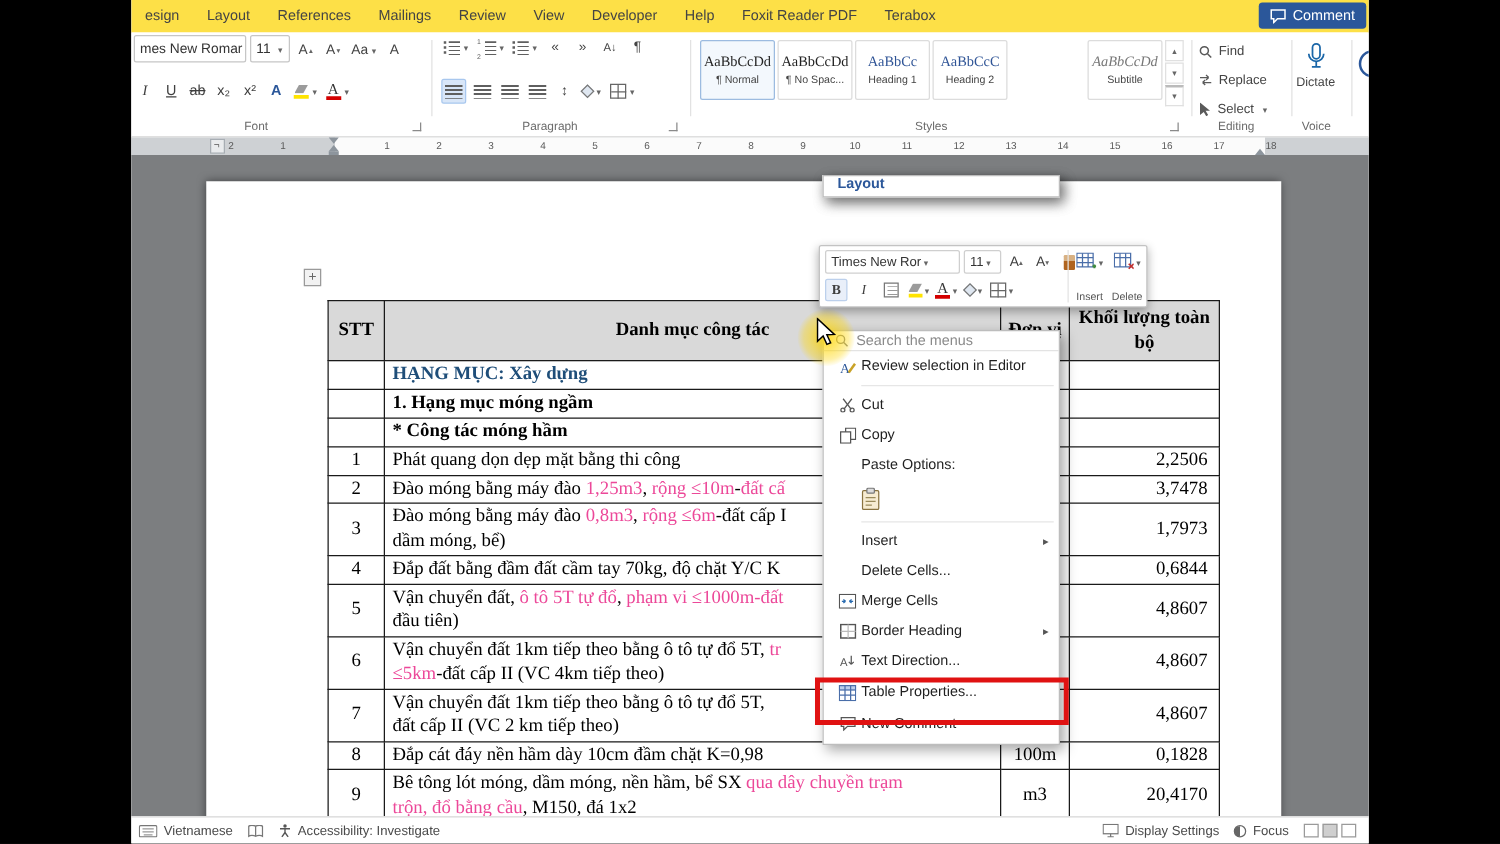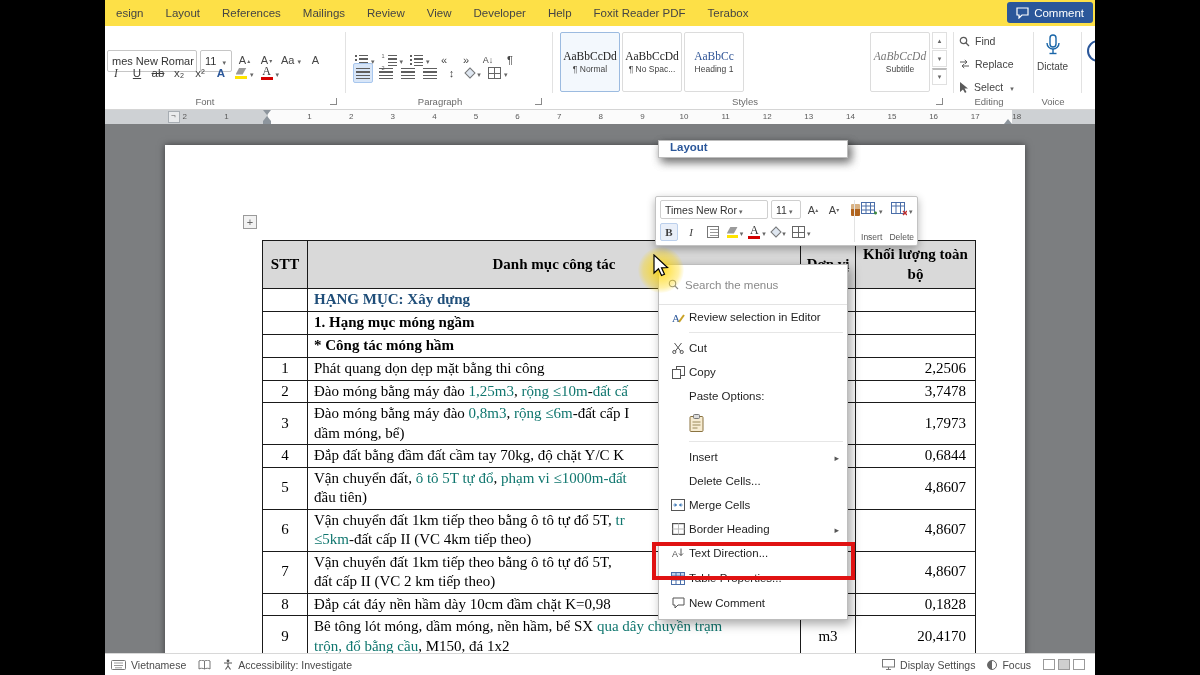--- a/index.html
+++ b/index.html
@@ -13,21 +13,21 @@
   .tab{padding:0 11px;font-size:11.5px;color:#444;white-space:nowrap;cursor:default}
   .tab.ctx{color:#2b579a;font-weight:bold}
   .comment-btn{position:absolute;right:2px;top:2px;height:21px;background:#2b579a;color:#fff;
                display:flex;align-items:center;gap:5px;padding:0 9px;font-size:11.5px;border-radius:3px}
 
   
   .ribbon{position:absolute;top:26px;left:0;right:0;height:84px;background:#fff;border-bottom:1px solid #d5d5d5}
   .vsep{position:absolute;top:6px;bottom:16px;width:1px;background:#e2e2e2}
   .grp-label{position:absolute;bottom:2px;font-size:9.5px;color:#6a6a6a;transform:translateX(-50%)}
   .launcher{position:absolute;bottom:4px;width:7px;height:7px;border-right:1.5px solid #8a8a8a;border-bottom:1.5px solid #8a8a8a}
-  .r1{position:absolute;top:24px;display:flex;align-items:flex-start;gap:3px}
+  .r1{position:absolute;top:2px;display:flex;align-items:flex-end;gap:3px}
   .r2{position:absolute;top:37px;display:flex;align-items:center;gap:3px}
   .combo{height:22px;border:1px solid #c6c6c6;border-radius:2px;display:flex;align-items:center;
          padding:0 4px;font-size:11px;color:#333;gap:4px;background:#fff;overflow:hidden;white-space:nowrap}
   .car::after{content:"▾";font-size:7px;color:#666;margin-left:2px}
   .rbtn{min-width:19px;height:20px;display:flex;align-items:center;justify-content:center;
         font-size:11px;color:#444;border-radius:2px;gap:1px;padding:0 2px;cursor:default}
   .rbtn.sel{background:#d8e6f8;border:1px solid #a8c7ee}
   .frbtn{min-width:18px;height:20px;display:flex;align-items:center;justify-content:center;font-size:11.5px;color:#3f3f3f}
   .frbtn.ital{font-style:italic;font-family:"Liberation Serif",serif}
   .frbtn.und{text-decoration:underline}
@@ -43,21 +43,21 @@
   .numcol{display:inline-block;width:4px;margin-right:1px}
   .numcol::before{content:"1\A 2";font-size:5.5px;line-height:4px;color:#5f5f5f;white-space:pre}
   .bucket{display:inline-block;width:8px;height:8px;border:1px solid #777;transform:rotate(45deg);background:#dfe7f1}
   .brd{display:inline-block;width:13px;height:12px;border:1px solid #666;
        background:linear-gradient(#666,#666) center/13px 1px no-repeat,linear-gradient(#666,#666) center/1px 12px no-repeat}
   .glyA::before{content:"A";font-size:11px}
   .glyAup::after{content:"▴";font-size:6px;color:#666;vertical-align:top}
   .glyAdn::after{content:"▾";font-size:6px;color:#666;vertical-align:top}
 
   
-  .style-card{position:absolute;top:6px;width:60px;height:60px;border:1px solid #dcdcdc;border-radius:2px;
+  .style-card{position:absolute;top:6px;width:60px;height:48px;border:1px solid #dcdcdc;border-radius:2px;
               display:flex;flex-direction:column;align-items:center;justify-content:center;gap:2px;background:#fff}
   .style-card.sel{border-color:#9cbbe0;background:#f3f8fd}
   .ssample{font-family:"Liberation Serif",serif;font-size:11.5px;color:#222;white-space:nowrap}
   .ssample.h{color:#2f5496}
   .ssample.t{font-size:16px}
   .ssample.sub{color:#777;font-style:italic}
   .sname{font-size:8.5px;color:#444;white-space:nowrap}
   .gsb{position:absolute;width:15px;height:17px;border:1px solid #e0e0e0;display:flex;align-items:center;justify-content:center;
        font-size:7px;color:#666;background:#fff}
 
@@ -87,21 +87,21 @@
   .doc-table{position:absolute;left:97px;top:95px;width:713px;border-collapse:collapse;
              font-family:"Liberation Serif",serif;font-size:15px;color:#000;table-layout:fixed}
   .doc-table th,.doc-table td{border:1px solid #1a1a1a;line-height:1.3;vertical-align:middle}
   .doc-table th{background:#d9d9d9;font-weight:bold;text-align:center;padding:4px 2px;height:44px}
   .doc-table td{padding:1px 6px}
   .doc-table td.stt{text-align:center;padding:1px 2px}
   .doc-table td.unit{text-align:center;padding:1px 2px}
   .doc-table td.qty{text-align:right;padding:1px 9px}
   .doc-table tr.secrow td{font-weight:bold;height:23px}
   .doc-table td.sec-blue{color:#1f4e79}
-  .doc-table .red{color:#0f766e}
+  .doc-table .red{color:#ec4899}
 
   
   .mini{position:absolute;left:550px;top:72px;width:263px;height:50px;background:#fff;border:1px solid #c3c3c3;
         border-radius:2px;box-shadow:0 3px 8px rgba(0,0,0,.3);z-index:20}
   .m-row1{position:absolute;left:4px;top:3px;display:flex;align-items:center;gap:3px}
   .m-row2{position:absolute;left:4px;top:26px;display:flex;align-items:center;gap:4px}
   .m-combo{height:19px;border:1px solid #cfcfcf;border-radius:2px;display:flex;align-items:center;
            padding:0 4px;font-size:10.5px;color:#333;white-space:nowrap;overflow:hidden}
   .m-btn{min-width:18px;height:18px;display:flex;align-items:center;justify-content:center;font-size:11px;color:#3f3f3f}
   .m-btn.bb{font-weight:bold;font-family:"Liberation Serif",serif;background:#e9eff9;border:1px solid #bcd0ec;border-radius:2px}
@@ -109,21 +109,21 @@
   .stybox{display:inline-block;width:12px;height:12px;border:1px solid #777;
           background:repeating-linear-gradient(to bottom,#999 0 1px,transparent 1px 3px) 2px 2px/8px 8px no-repeat}
   .brush{display:inline-block;width:9px;height:12px;background:linear-gradient(#d8b183 0 5px,#b0641f 5px 100%);border-radius:1px}
   .m-right{position:absolute;right:3px;top:3px;bottom:3px;border-left:1px solid #e3e3e3;padding-left:6px;display:flex;gap:7px}
   .m-stack{display:flex;flex-direction:column;align-items:center;justify-content:space-between}
   .m-cap{font-size:8.5px;color:#555}
 
   
   .ctx{position:absolute;left:553px;top:140px;width:190px;background:#fff;border:1px solid #bdbdbd;
        box-shadow:3px 4px 10px rgba(0,0,0,.35);font-size:11.5px;color:#1f1f1f;padding-bottom:4px;z-index:15}
-  .ctx-search{height:40px;border-bottom:1px solid #e3e3e3;display:flex;align-items:center;gap:6px;padding:0 9px;color:#8a8a8a}
+  .ctx-search{height:16px;border-bottom:1px solid #e3e3e3;display:flex;align-items:center;gap:6px;padding:0 9px;color:#8a8a8a}
   .ctx-item{height:24px;display:flex;align-items:center;padding:0 8px;cursor:default}
   .ctx-item .ci{width:22px;display:flex;justify-content:center;align-items:center;flex:0 0 22px}
   .ctx-item.bold{font-weight:normal}
   .ctx-item.tall{height:26px}
   .ctx-clip{height:30px;display:flex;align-items:center;padding-left:30px}
   .ctx-sep{height:1px;background:#e6e6e6;margin:3px 4px 3px 30px}
   .subarrow{margin-left:auto;color:#555}
   .subarrow::after{content:"▸";font-size:9px}
 
   
@@ -268,20 +268,24 @@
         <span class="ssample">AaBbCcDd</span>
         <span class="sname">¶ Normal</span>
       </div>
       <div class="style-card" style="left:517px">
         <span class="ssample">AaBbCcDd</span>
         <span class="sname">¶ No Spac...</span>
       </div>
       <div class="style-card" style="left:579px">
         <span class="ssample h">AaBbCc</span>
         <span class="sname">Heading 1</span>
+      </div>
+      <div class="style-card" style="left:641px">
+        <span class="ssample h">AaBbCcC</span>
+        <span class="sname">Heading 2</span>
       </div>
       <div class="style-card" style="left:765px">
         <span class="ssample sub">AaBbCcDd</span>
         <span class="sname">Subtitle</span>
       </div>
       <div class="gsb" style="left:827px;top:6px">▴</div>
       <div class="gsb" style="left:827px;top:24px">▾</div>
       <div class="gsb" style="left:827px;top:42px;border-top:2px solid #bbb">▾</div>
       <div class="launcher" style="left:831px;bottom:4px"></div>
       <div class="grp-label" style="left:640px">Styles</div>

